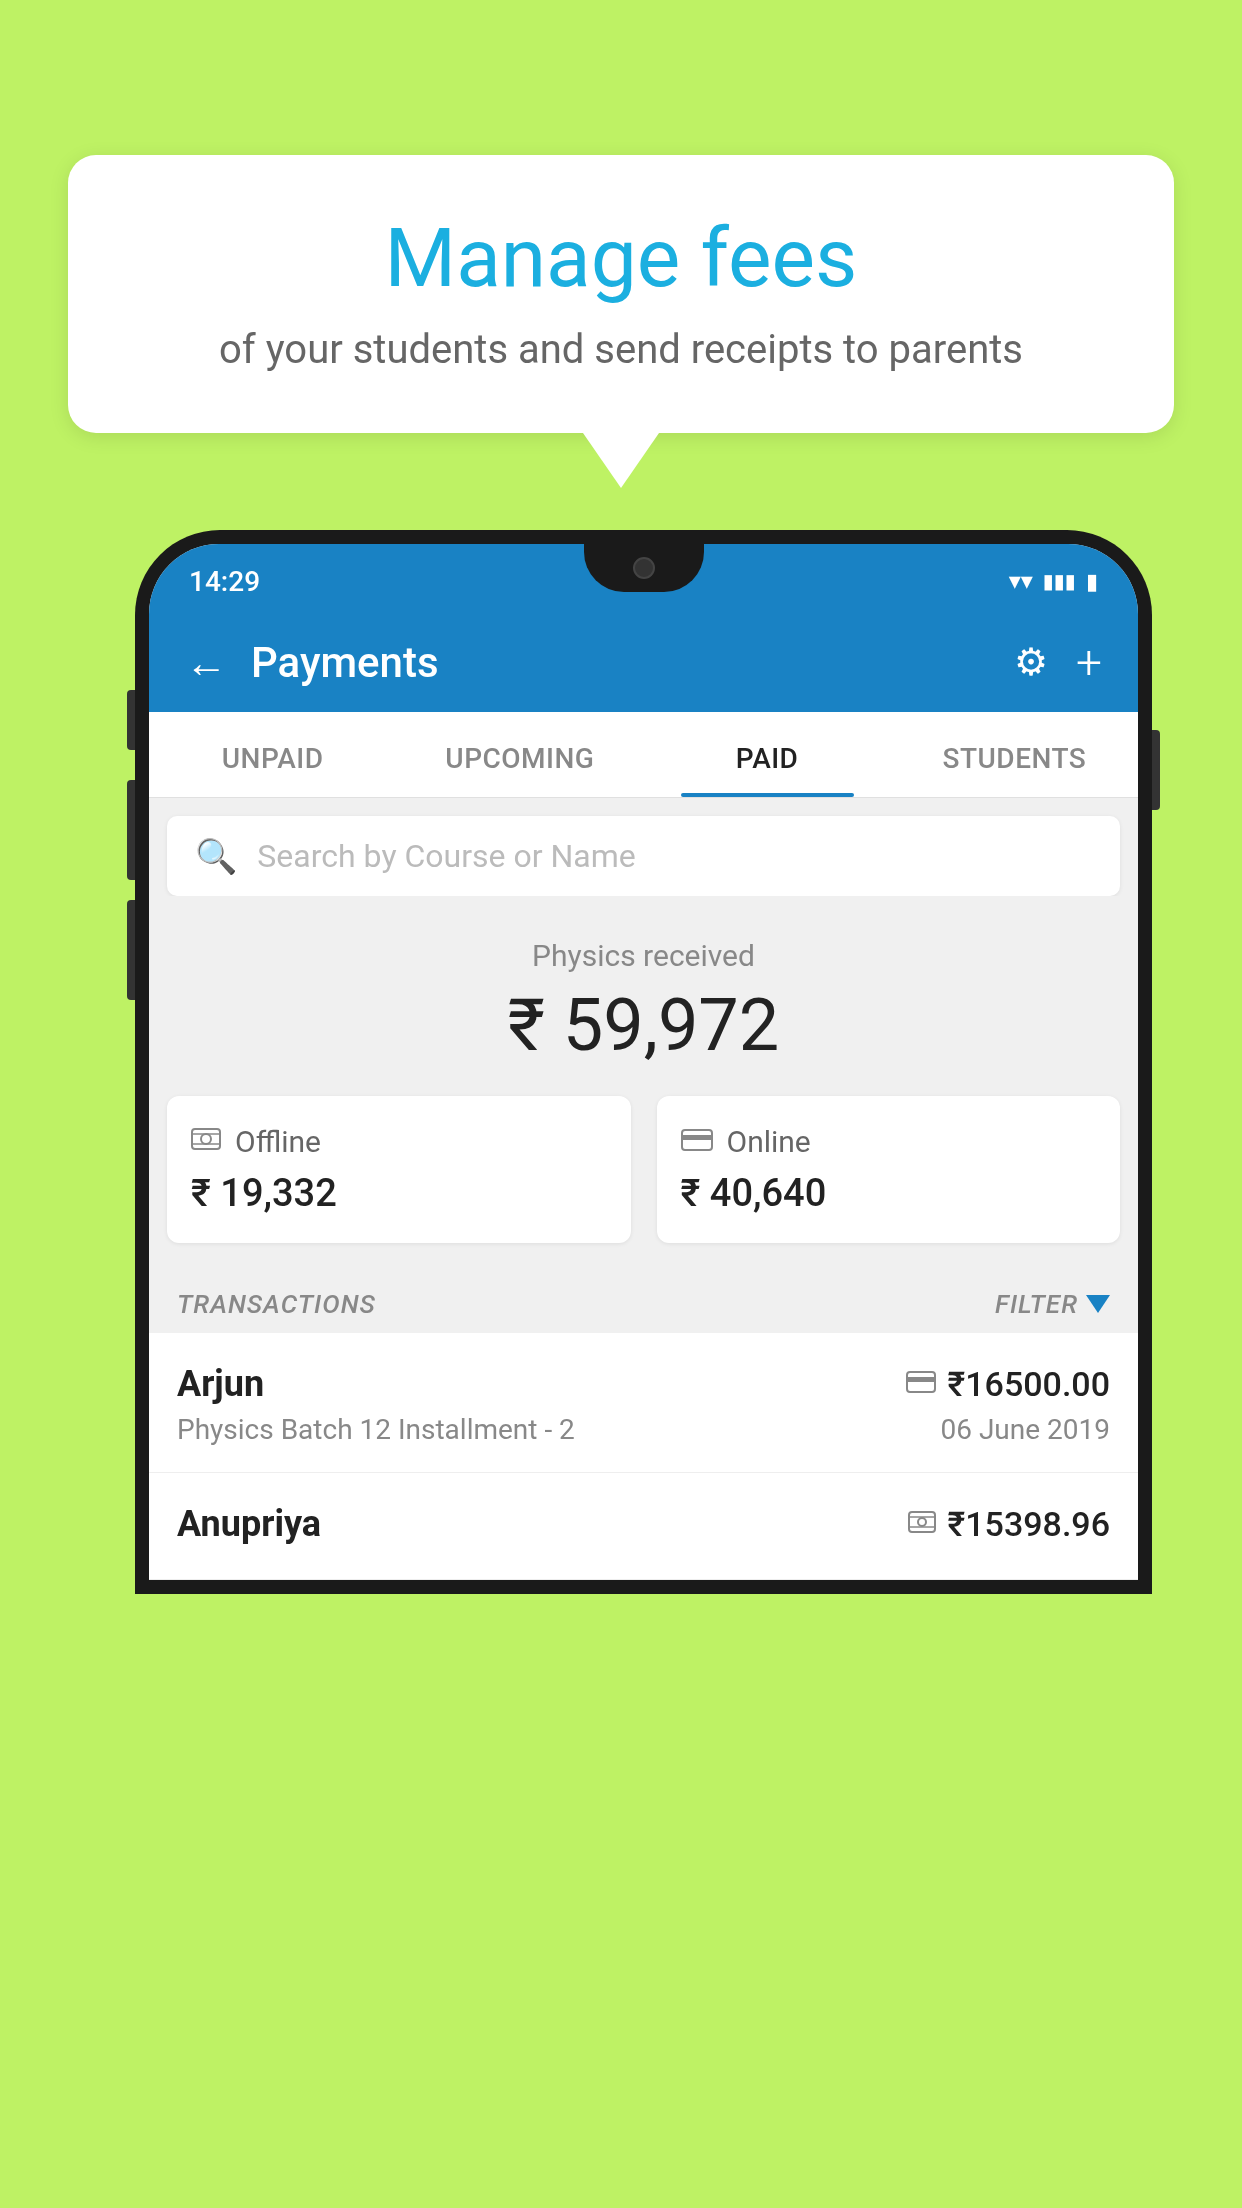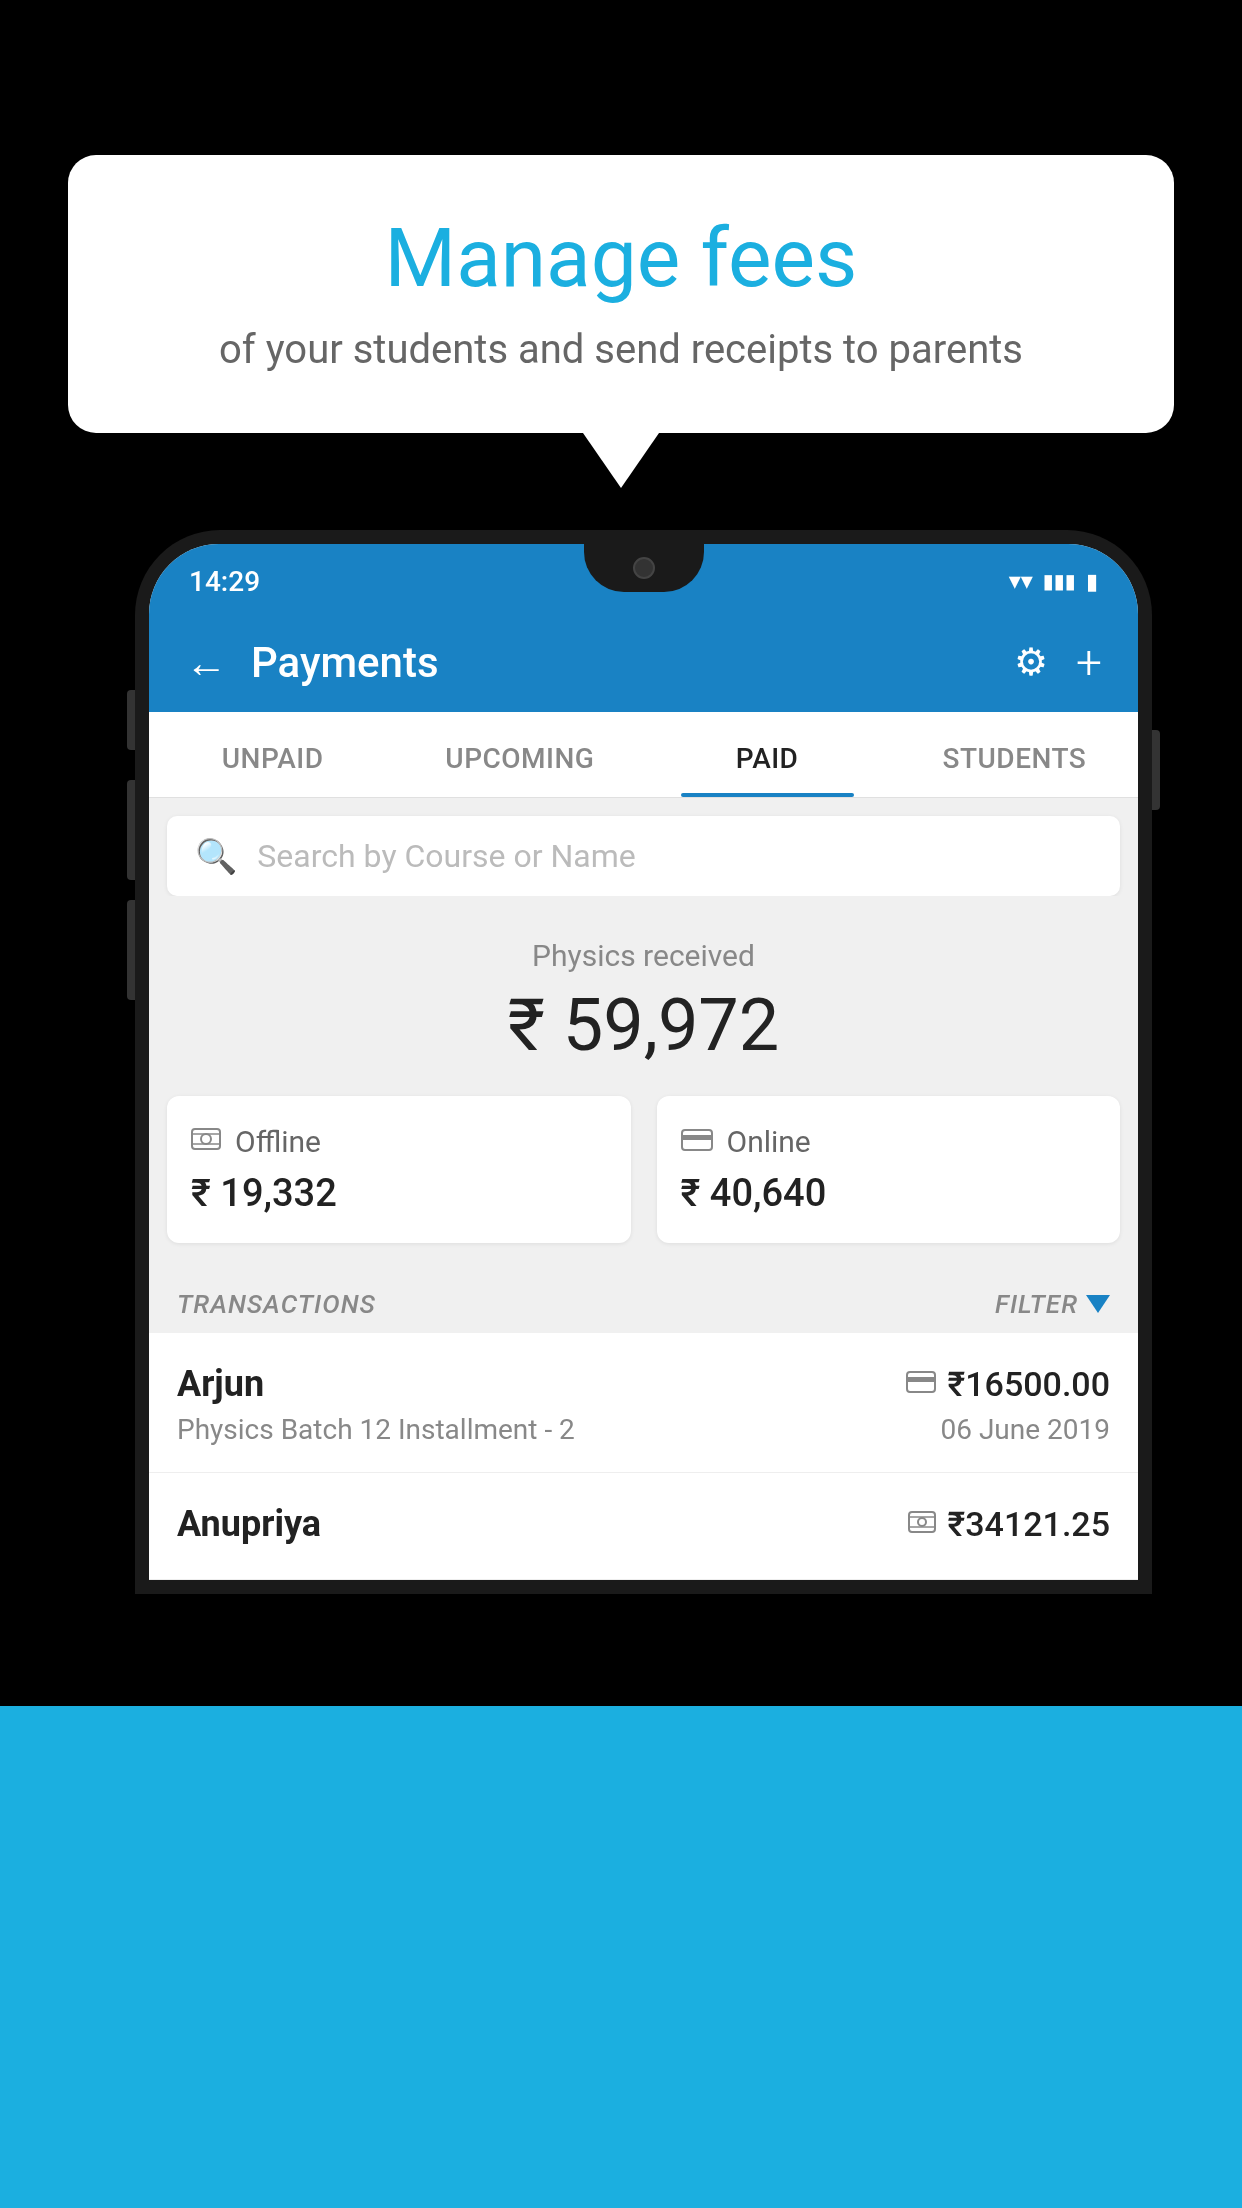--- a/index.html
+++ b/index.html
@@ -377,21 +377,21 @@
       top: 370px;
       width: 8px;
       height: 100px;
       background: #333;
       border-radius: 4px 0 0 4px;
     }
   </style>
 </head>
 <body>
 
-<div style="width:1242px;height:1706px;background:#000000;position:relative;">
+<div style="width:1242px;height:2208px;background:#bef264;position:relative;">
 
   <div class="speech-bubble-container">
     <div class="speech-bubble">
       <div class="bubble-title">Manage fees</div>
       <div class="bubble-subtitle">of your students and send receipts to parents</div>
     </div>
     <div class="bubble-pointer"></div>
   </div>
 
   <div style="position:absolute;top:530px;left:90px;right:90px;bottom:0;">
@@ -506,21 +506,21 @@
               <span class="transaction-name">Anupriya</span>
               <div class="transaction-amount-wrapper">
                 <span>
                   <svg width="28" height="26" viewBox="0 0 28 26" fill="none" xmlns="http://www.w3.org/2000/svg">
                     <rect x="1" y="3" width="26" height="20" rx="3" stroke="#888" stroke-width="2" fill="none"></rect>
                     <circle cx="14" cy="13" r="4" stroke="#888" stroke-width="2" fill="none"></circle>
                     <line x1="1" y1="8" x2="27" y2="8" stroke="#888" stroke-width="1.5"></line>
                     <line x1="1" y1="18" x2="27" y2="18" stroke="#888" stroke-width="1.5"></line>
                   </svg>
                 </span>
-                <span class="transaction-amount">₹34121.25</span>
+                <span class="transaction-amount">₹15398.96</span>
               </div>
             </div>
           </div>
 
         </div>
       </div>
     </div>
   </div>
 
 </div>

